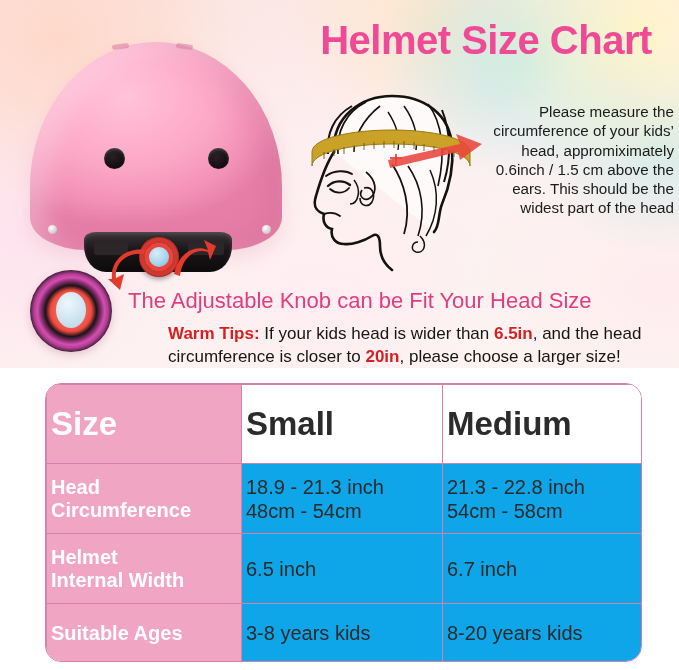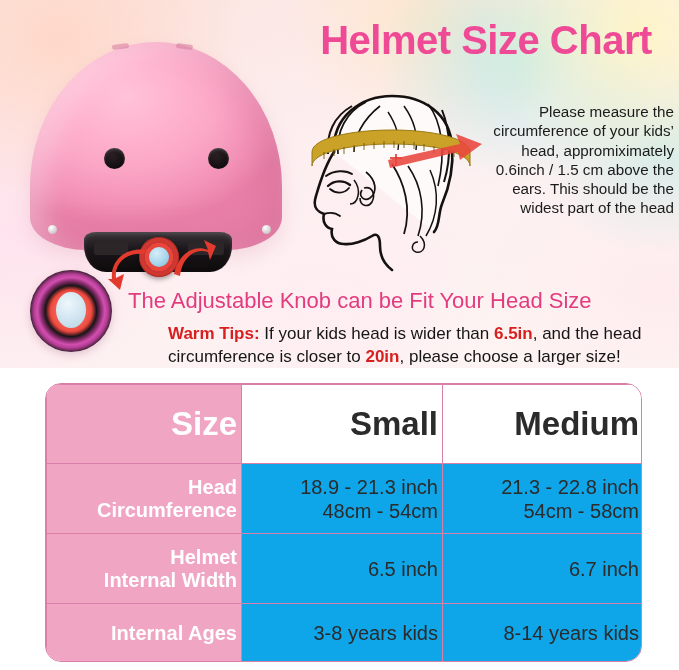--- a/index.html
+++ b/index.html
@@ -223,21 +223,21 @@
     background: #ffffff;
   }
   #size-table table {
     width: 100%;
     height: 100%;
     border-collapse: collapse;
     table-layout: fixed;
   }
   #size-table td {
     border: 1px solid #d97faa;
-    text-align: right;
+    text-align: left;
     vertical-align: middle;
     padding: 2px 4px;
   }
   #size-table td.col-label { width: 195px; }
   #size-table td.col-val   { width: 201px; }
 
   .hdr-label {
     background: #f0a5c3;
     color: #ffffff;
     font-size: 33px;
@@ -393,19 +393,19 @@
       </tr>
       <tr class="r-body">
         <td class="col-label row-label">
           <span>Helmet</span><br>
           <span>Internal Width</span>
         </td>
         <td class="col-val row-val">6.5 inch</td>
         <td class="col-val row-val">6.7 inch</td>
       </tr>
       <tr class="r-last">
-        <td class="col-label row-label">Internal Ages</td>
+        <td class="col-label row-label">Suitable Ages</td>
         <td class="col-val row-val">3-8 years kids</td>
-        <td class="col-val row-val">8-14 years kids</td>
+        <td class="col-val row-val">8-20 years kids</td>
       </tr>
     </tbody>
   </table>
 </div>
 
 </body></html>

